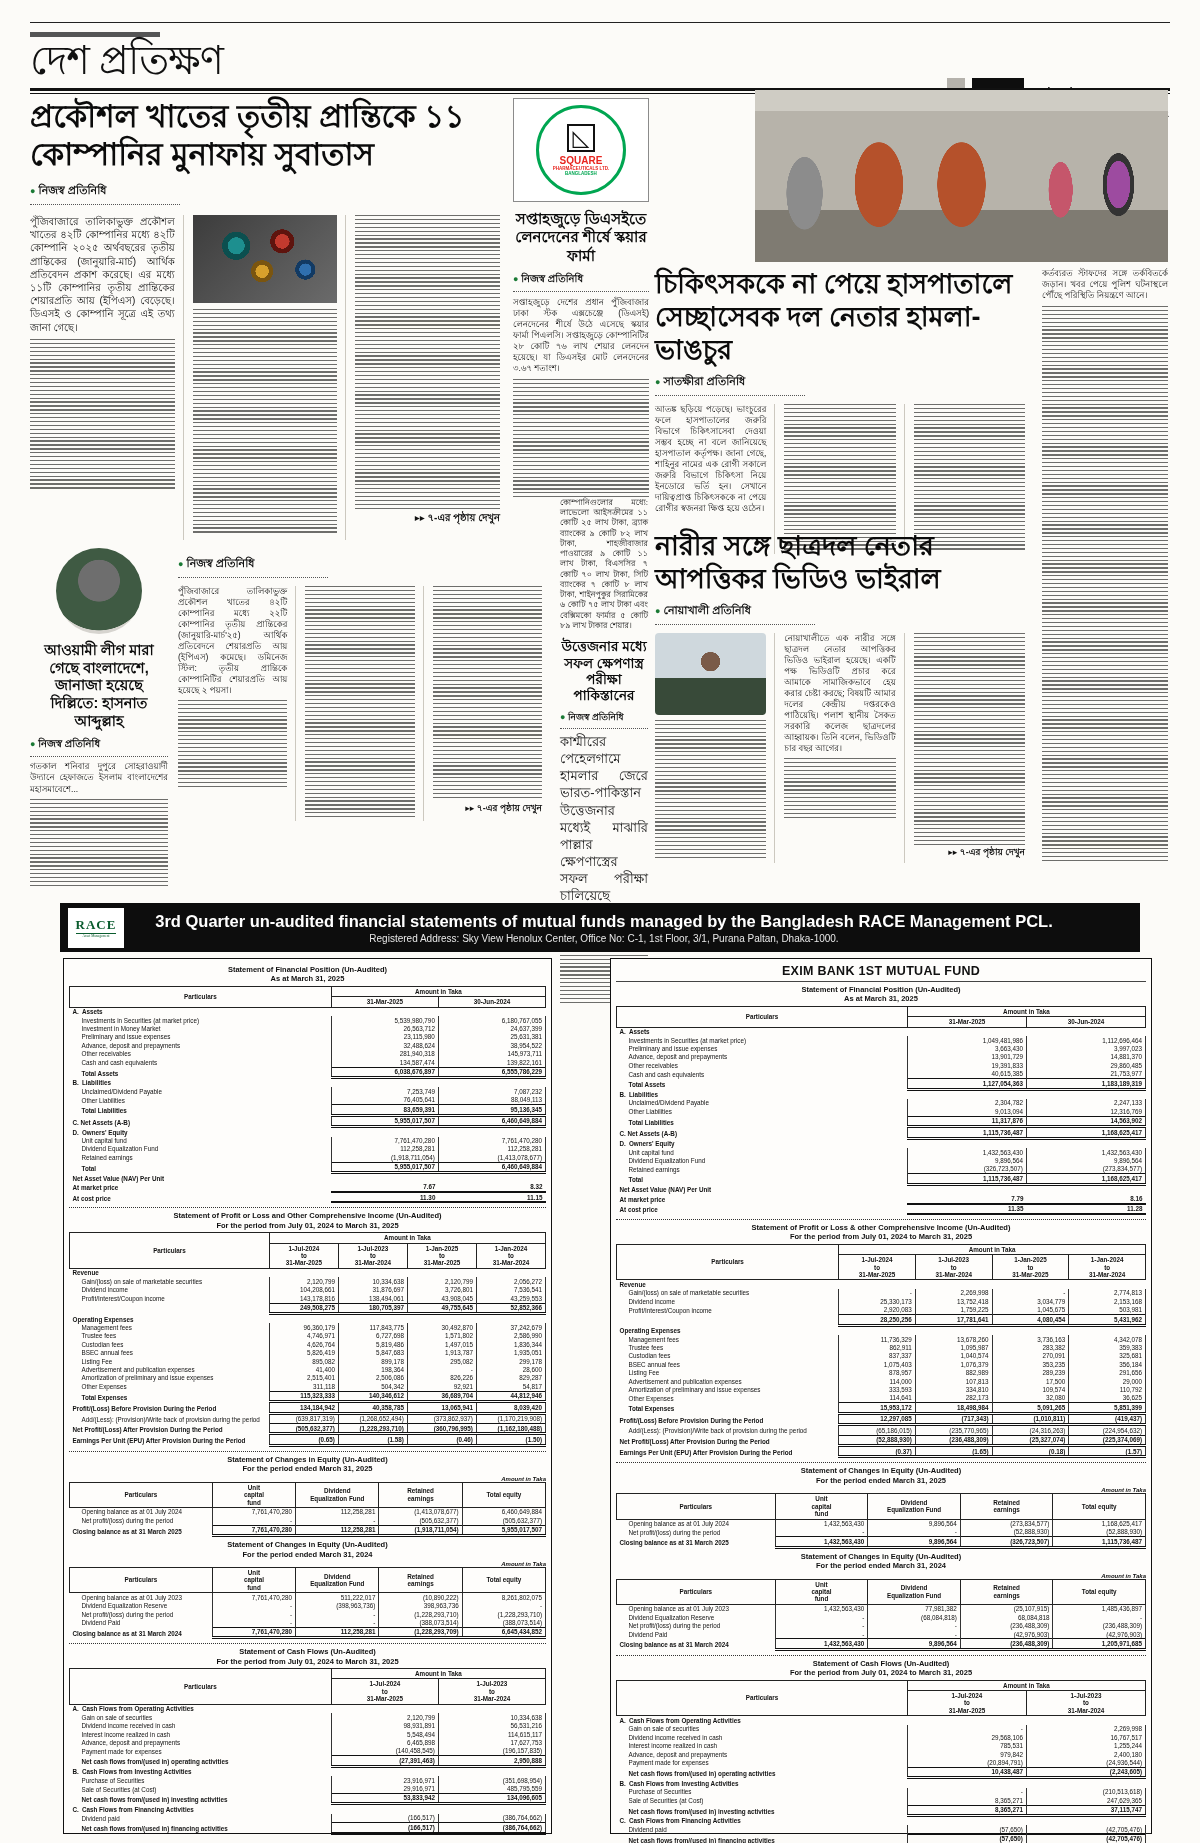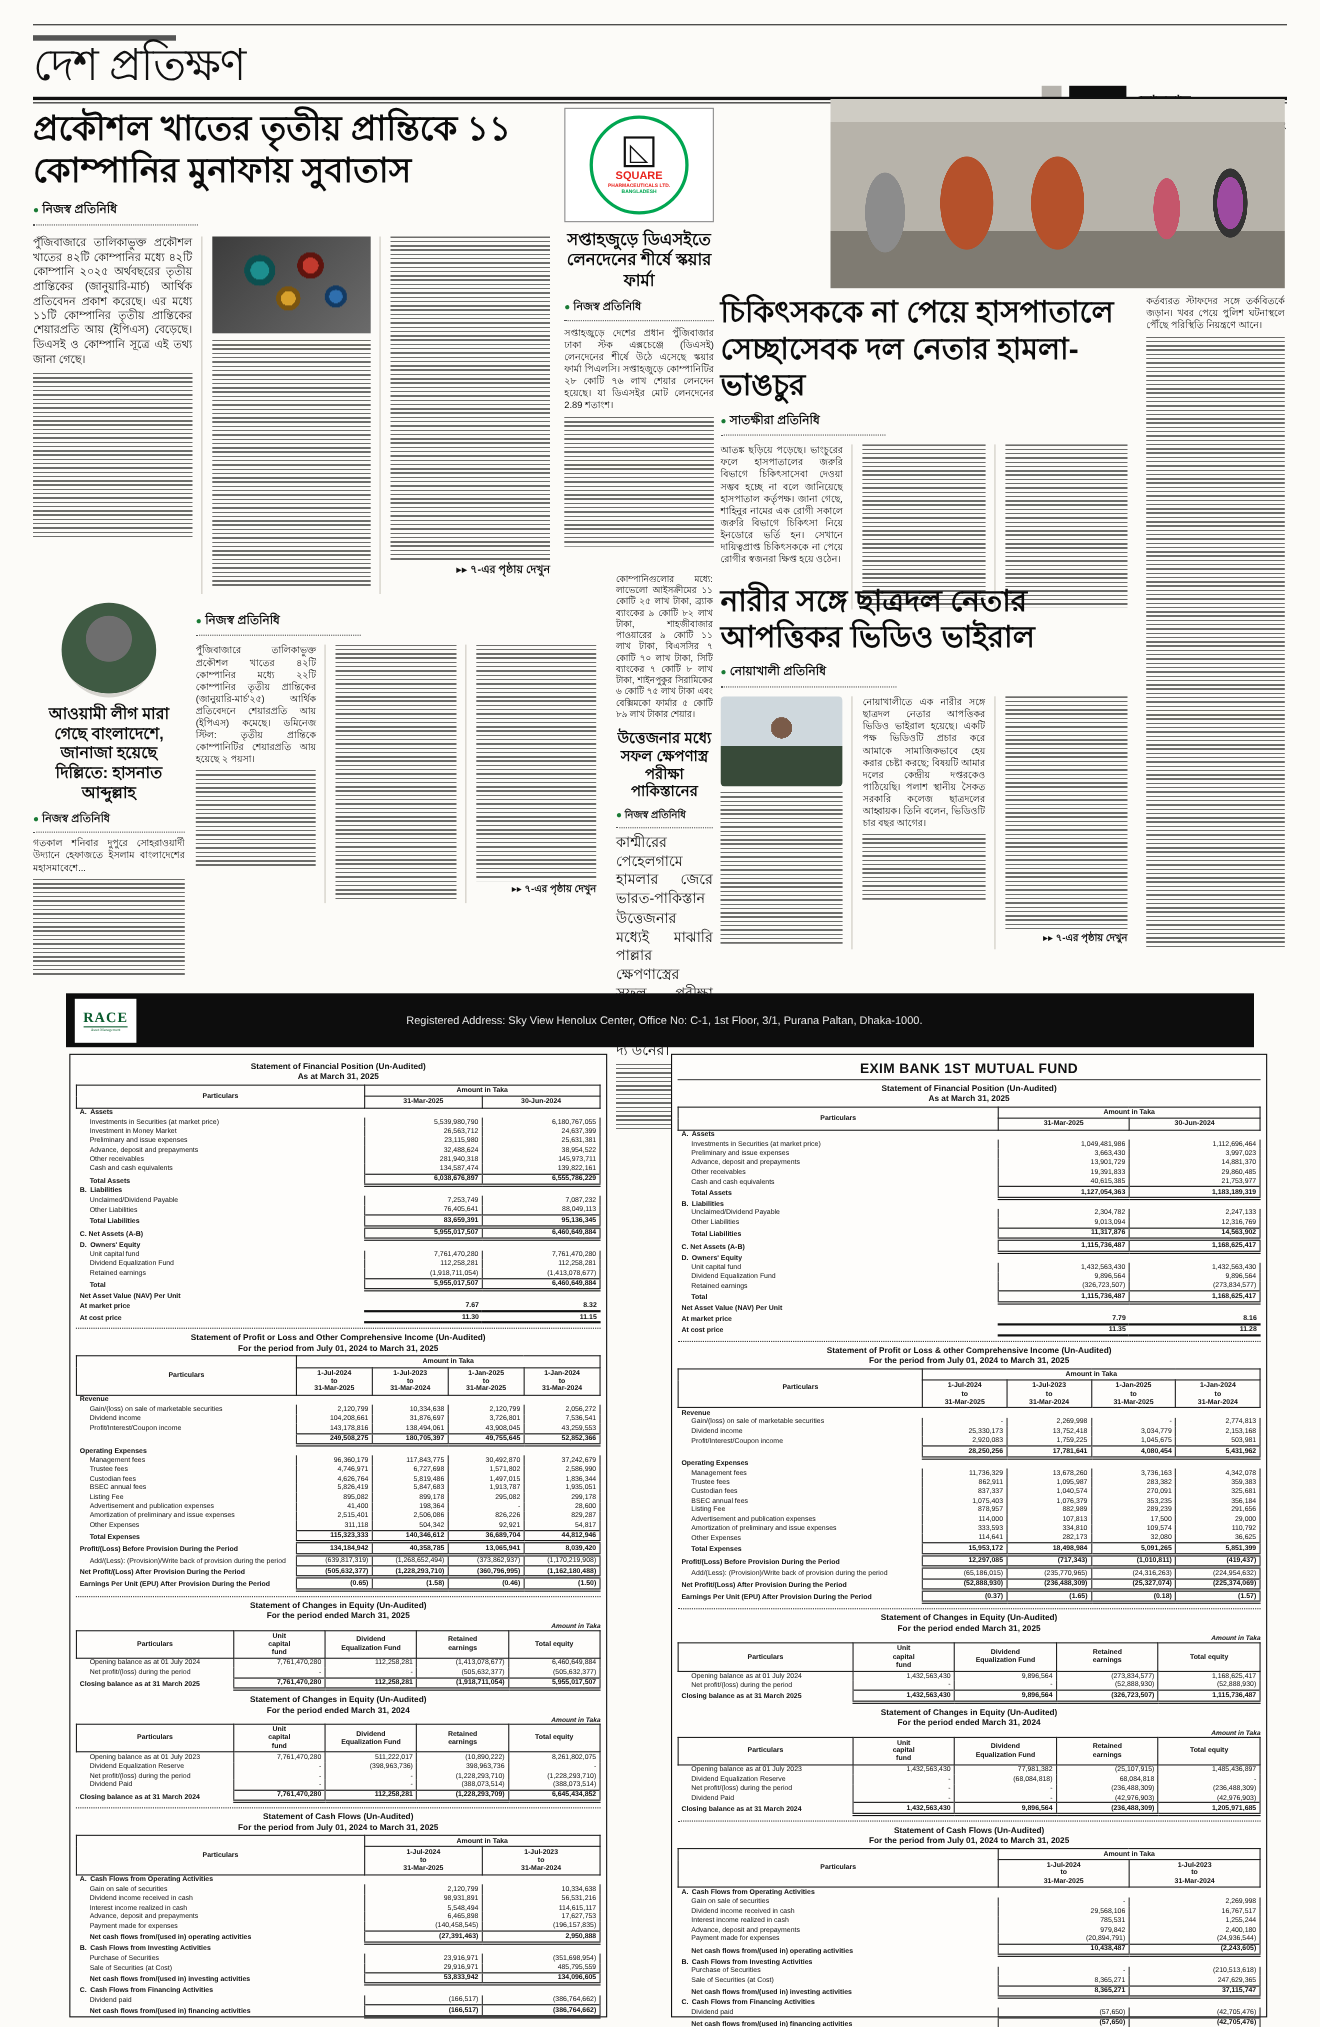--- a/index.html
+++ b/index.html
@@ -139,21 +139,21 @@
         <div class="sqname">SQUARE</div>
         <div class="sqsub">PHARMACEUTICALS LTD.</div>
         <div class="sqbd">BANGLADESH</div>
       </div>
     </div>
     <div class="hl hl3" style="margin-top:8px;text-align:center;">সপ্তাহজুড়ে ডিএসইতে লেনদেনের শীর্ষে স্কয়ার ফার্মা</div>
     <div class="byline" style="margin-top:6px;font-size:10px;">
       <span class="dot">●</span>
       <span>নিজস্ব প্রতিনিধি</span>
     </div>
-    <div class="excerpt small" style="margin-top:5px;">সপ্তাহজুড়ে দেশের প্রধান পুঁজিবাজার ঢাকা স্টক এক্সচেঞ্জে (ডিএসই) লেনদেনের শীর্ষে উঠে এসেছে স্কয়ার ফার্মা পিএলসি। সপ্তাহজুড়ে কোম্পানিটির ২৮ কোটি ৭৬ লাখ শেয়ার লেনদেন হয়েছে। যা ডিএসইর মোট লেনদেনের 2.89 শতাংশ।</div>
+    <div class="excerpt small" style="margin-top:5px;">সপ্তাহজুড়ে দেশের প্রধান পুঁজিবাজার ঢাকা স্টক এক্সচেঞ্জে (ডিএসই) লেনদেনের শীর্ষে উঠে এসেছে স্কয়ার ফার্মা পিএলসি। সপ্তাহজুড়ে কোম্পানিটির ২৮ কোটি ৭৬ লাখ শেয়ার লেনদেন হয়েছে। যা ডিএসইর মোট লেনদেনের ৩.৬৭ শতাংশ।</div>
     <div class="tl" style="height:118px;margin-top:5px;"></div>
   </div>
 
   <div class="abs photo ph-building" style="left:755px;top:90px;width:413px;height:172px;"></div>
 
   <div class="abs" style="left:1042px;top:268px;width:126px;">
     <div class="excerpt small">কর্তব্যরত স্টাফদের সঙ্গে তর্কবিতর্কে জড়ান। খবর পেয়ে পুলিশ ঘটনাস্থলে পৌঁছে পরিস্থিতি নিয়ন্ত্রণে আনে।</div>
     <div class="tl" style="height:555px;margin-top:5px;"></div>
   </div>
 
@@ -200,21 +200,21 @@
       <div class="col">
           <div class="tl" style="height:232px;"></div>
         </div>
       <div class="col">
         <div class="tl" style="height:215px;"></div>
         <div class="cont" style="font-size:9px;">▸▸ ৭-এর পৃষ্ঠায় দেখুন</div>
       </div>
     </div>
   </div>
 
-  <div class="abs" style="left:560px;top:522px;width:88px;">
+  <div class="abs" style="left:560px;top:498px;width:88px;">
     <div class="excerpt" style="font-size:8px;line-height:1.28;">কোম্পানিগুলোর মধ্যে: লাভেলো আইসক্রীমের ১১ কোটি ২৫ লাখ টাকা, ব্র্যাক ব্যাংকের ৯ কোটি ৮২ লাখ টাকা, শাহজীবাজার পাওয়ারের ৯ কোটি ১১ লাখ টাকা, বিএসসির ৭ কোটি ৭০ লাখ টাকা, সিটি ব্যাংকের ৭ কোটি ৮ লাখ টাকা, শাইনপুকুর সিরামিকের ৬ কোটি ৭৫ লাখ টাকা এবং বেক্সিমকো ফার্মার ৫ কোটি ৮৯ লাখ টাকার শেয়ার।</div>
     <div class="hl" style="font-size:13.5px;text-align:center;margin-top:8px;">উত্তেজনার মধ্যে সফল ক্ষেপণাস্ত্র পরীক্ষা পাকিস্তানের</div>
     <div class="byline" style="font-size:9px;margin-top:5px;">
       <span class="dot">●</span>
       <span>নিজস্ব প্রতিনিধি</span>
     </div>
     <div class="excerpt" style="font-size:13px;margin-top:4px;">কাশ্মীরের পেহেলগামে হামলার জেরে ভারত-পাকিস্তান উত্তেজনার মধ্যেই মাঝারি পাল্লার ক্ষেপণাস্ত্রের সফল পরীক্ষা চালিয়েছে পাকিস্তান। খবর দ্য ডনের।</div>
     <div class="tl" style="height:60px;margin-top:4px;"></div>
   </div>
 
@@ -239,20 +239,21 @@
       </div>
     </div>
   </div>
 
   <div class="abs band" style="left:60px;top:903px;width:1080px;height:49px;">
     <div class="bandlogo">
       <div class="r1">RACE</div>
       <div class="r2">Asset Management</div>
     </div>
     <div class="bandtext">
+      <div class="bandtitle">3rd Quarter un-audited financial statements of mutual funds managed by the Bangladesh RACE Management PCL.</div>
       <div class="bandaddr">Registered Address: Sky View Henolux Center, Office No: C-1, 1st Floor, 3/1, Purana Paltan, Dhaka-1000.</div>
     </div>
     <div style="width:64px;"></div>
   </div>
 
   <div class="fund" id="fund0" style="left:63px;top:958px;width:477px;height:868px;">
       <div class="stitle">Statement of Financial Position (Un-Audited)
 <div>As at March 31, 2025</div></div>
       <table class="stmt">
         <colgroup>

